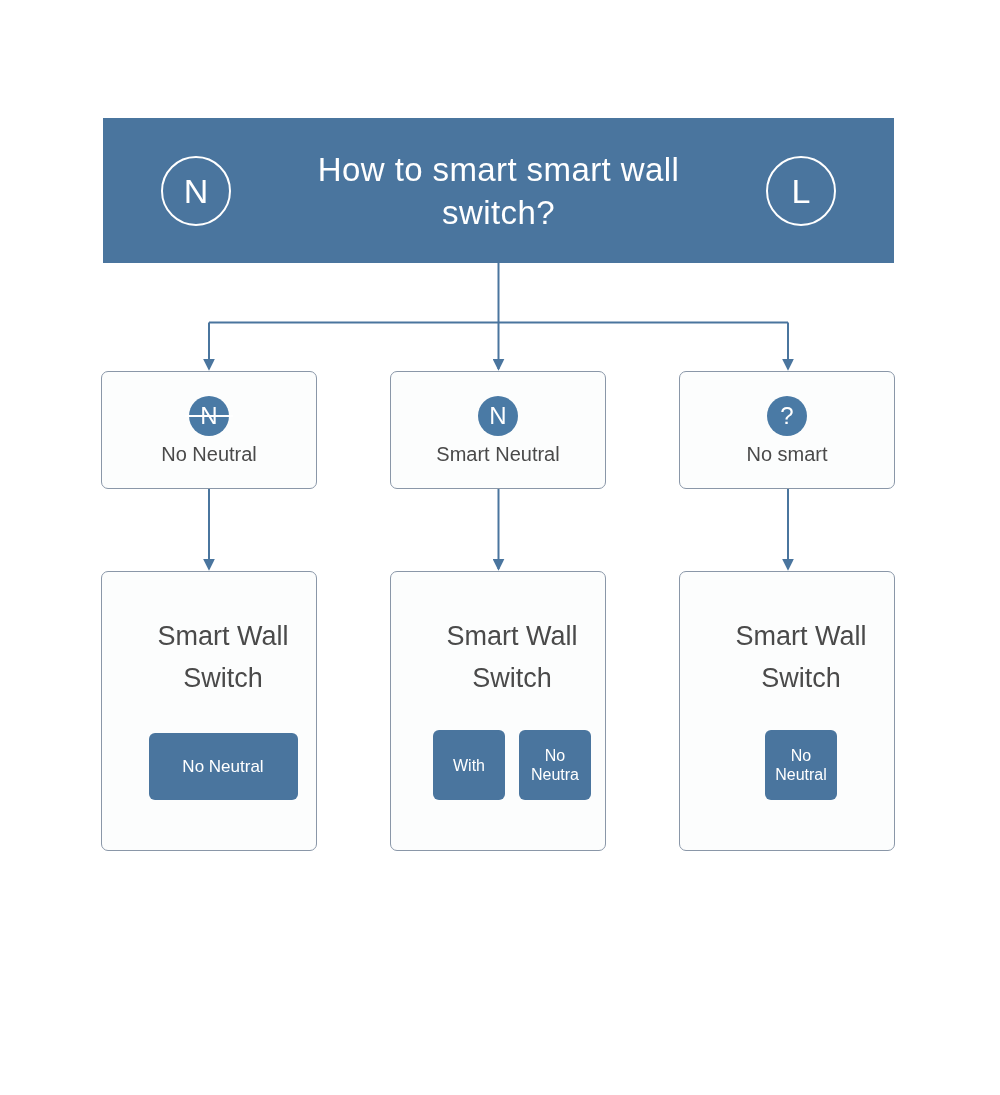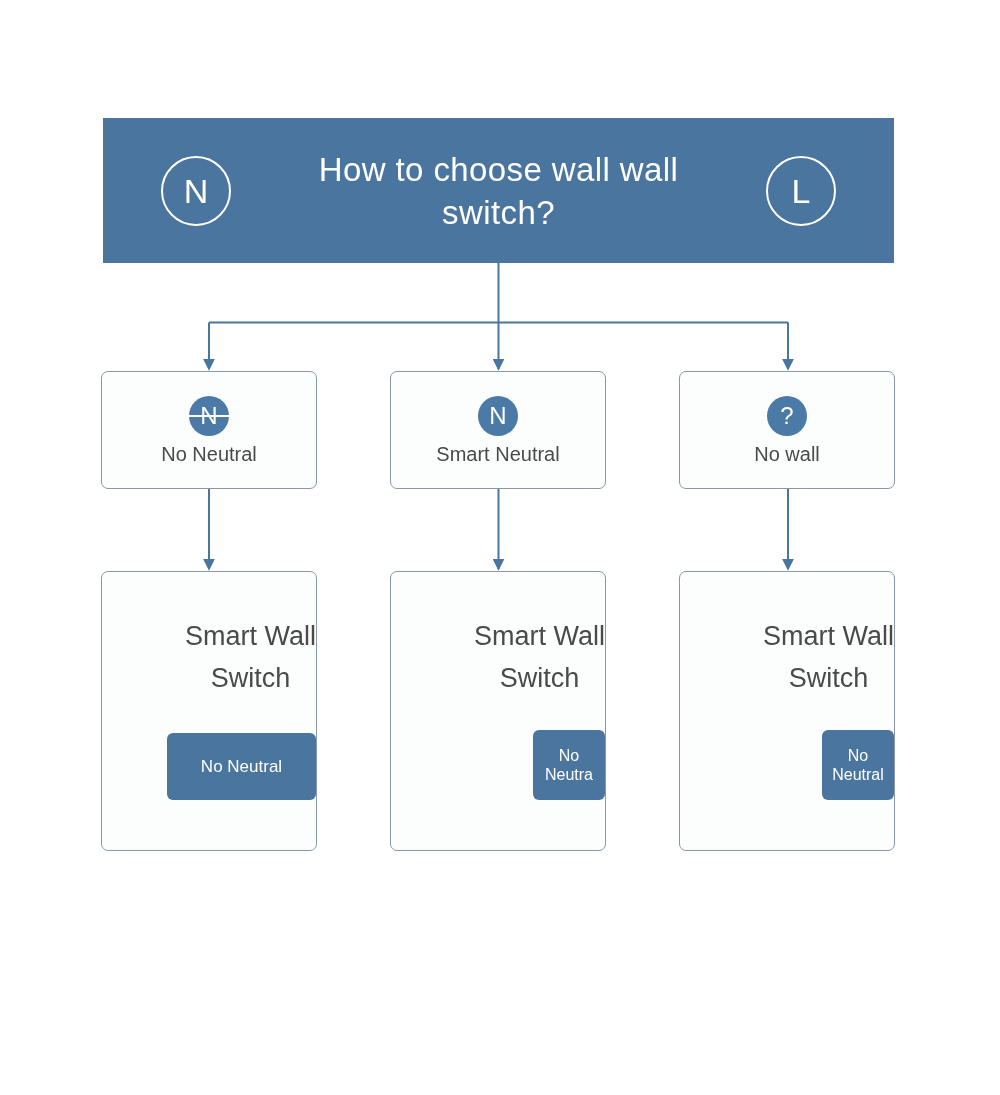--- a/index.html
+++ b/index.html
@@ -113,21 +113,21 @@
     color: #4a4a4a;
     line-height: 1.1;
   }
 
   .product {
     width: 216px;
     height: 280px;
     top: 571px;
     display: flex;
     flex-direction: column;
-    align-items: flex-end;
+    align-items: center;
     padding-left: 28px;
   }
   .product-1 { left: 101px; }
   .product-2 { left: 390px; }
   .product-3 { left: 679px; }
 
   .product-title {
     margin-top: 43px;
     font-size: 27px;
     line-height: 42px;
@@ -203,21 +203,21 @@
       <path d="M 209 489 L 209 569" marker-end="url(#arrow)"></path>
       <path d="M 498.5 489 L 498.5 569" marker-end="url(#arrow)"></path>
       <path d="M 788 489 L 788 569" marker-end="url(#arrow)"></path>
     </g>
   </svg>
 
   <div class="banner">
     <div class="ring">
       <span>N</span>
     </div>
-    <div class="banner-title">How to choose wall wall
+    <div class="banner-title">How to smart smart wall
 switch?</div>
     <div class="ring">
       <span>L</span>
     </div>
   </div>
 
   <div class="node choice choice-1">
     <div class="badge strike">
       <span>N</span>
     </div>
@@ -228,35 +228,36 @@
     <div class="badge">
       <span>N</span>
     </div>
     <div class="choice-label">Smart Neutral</div>
   </div>
 
   <div class="node choice choice-3">
     <div class="badge">
       <span>?</span>
     </div>
-    <div class="choice-label">No wall</div>
+    <div class="choice-label">No smart</div>
   </div>
 
   <div class="node product product-1">
     <div class="product-title">Smart Wall
 Switch</div>
     <div class="btn-row">
       <button class="btn btn-wide">No Neutral</button>
     </div>
   </div>
 
   <div class="node product product-2">
     <div class="product-title">Smart Wall
 Switch</div>
     <div class="btn-row">
+      <button class="btn btn-sq">With</button>
       <button class="btn btn-sq">No
 Neutra</button>
     </div>
   </div>
 
   <div class="node product product-3">
     <div class="product-title">Smart Wall
 Switch</div>
     <div class="btn-row">
       <button class="btn btn-sq">No

